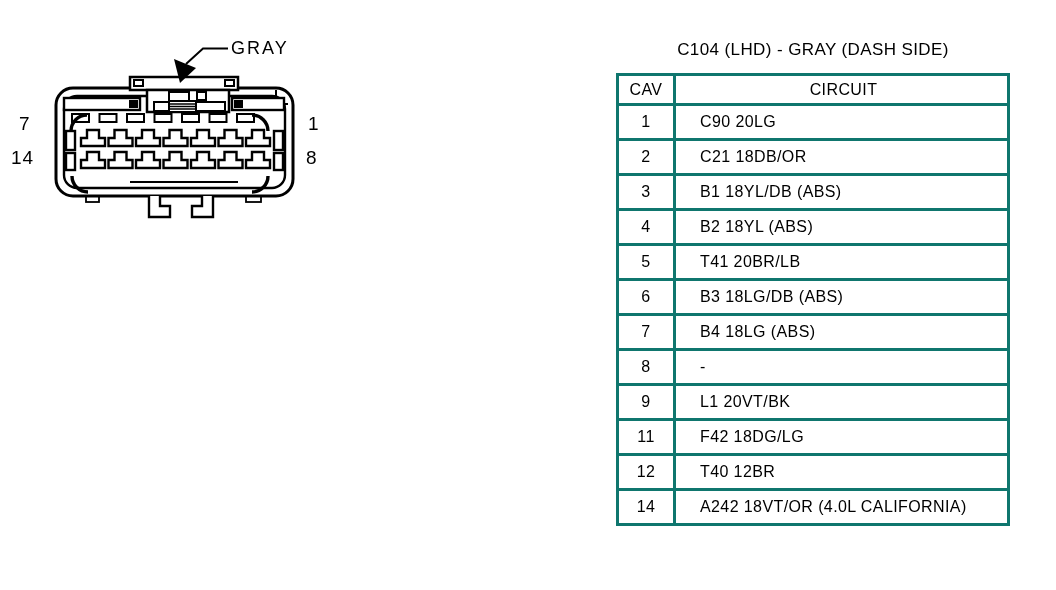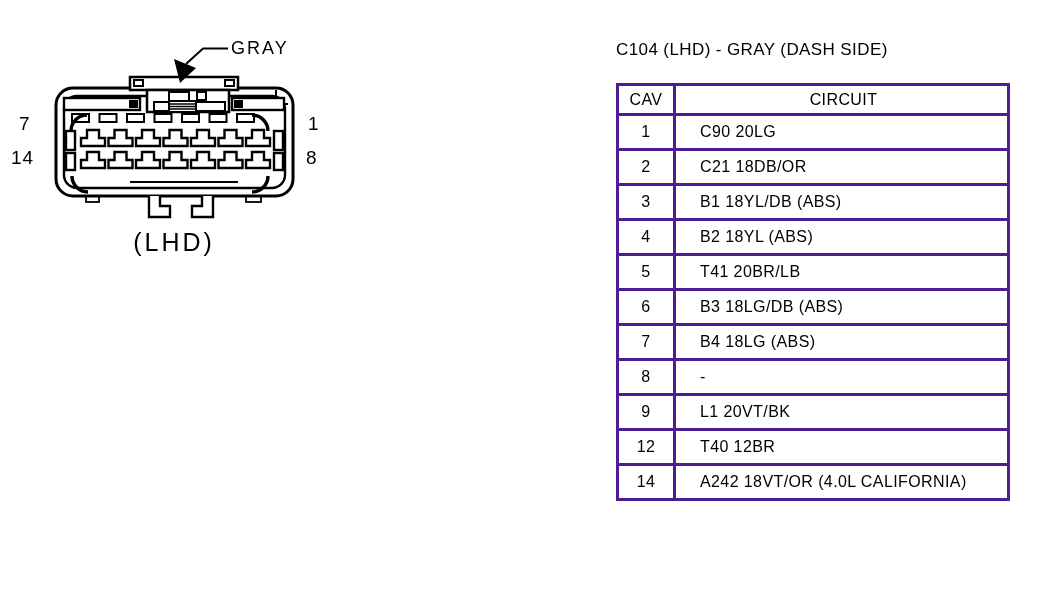--- a/index.html
+++ b/index.html
@@ -20,28 +20,28 @@
   .pin-14{left:11px;top:147px;}
   .pin-1{left:308px;top:113px;}
   .pin-8{left:306px;top:147px;}
   .caption{
     position:absolute;left:100px;top:226px;width:148px;text-align:center;
     font-size:25px;letter-spacing:3px;line-height:32px;white-space:nowrap;
   }
   
   .pinout{position:absolute;left:616px;top:40px;width:394px;}
   .tbl-title{
-    text-align:left;font-size:17px;letter-spacing:0.4px;margin-bottom:23px;
+    text-align:center;font-size:17px;letter-spacing:0.4px;margin-bottom:13px;
     white-space:nowrap;
   }
   table.pinout-table{
     border-collapse:collapse;width:394px;table-layout:fixed;
   }
   .pinout-table th,.pinout-table td{
-    border:3px solid #4c1d95;font-weight:normal;font-size:16px;
+    border:3px solid #0f766e;font-weight:normal;font-size:16px;
     letter-spacing:0.4px;overflow:hidden;white-space:nowrap;
   }
   .pinout-table th{height:25px;text-align:center;}
   .pinout-table td{height:30px;}
   .col-cav{width:57px;}
   td.cav{text-align:center;}
   td.circuit,th.circuit{padding-left:24px;}
   th.circuit{padding-left:5px;text-align:center;}
 </style>
 </head>
@@ -122,21 +122,20 @@
     </svg>
 
     <span class="callout">GRAY</span>
 
     <span class="pinnum pin-7">7</span>
     <span class="pinnum pin-14">14</span>
     <span class="pinnum pin-1">1</span>
     <span class="pinnum pin-8">8</span>
 
     <div class="caption">
-      <div>(LHD)</div>
     </div>
   </div>
 
   <section class="pinout">
     <div class="tbl-title">C104 (LHD) - GRAY (DASH SIDE)</div>
     <table class="pinout-table">
       <colgroup>
           <col class="col-cav">
           <col>
         </colgroup>
@@ -177,20 +176,24 @@
           </tr>
           <tr>
             <td class="cav">8</td>
             <td class="circuit">-</td>
           </tr>
           <tr>
             <td class="cav">9</td>
             <td class="circuit">L1 20VT/BK</td>
           </tr>
           <tr>
+            <td class="cav">11</td>
+            <td class="circuit">F42 18DG/LG</td>
+          </tr>
+          <tr>
             <td class="cav">12</td>
             <td class="circuit">T40 12BR</td>
           </tr>
           <tr>
             <td class="cav">14</td>
             <td class="circuit">A242 18VT/OR (4.0L CALIFORNIA)</td>
           </tr>
         </tbody>
     </table>
   </section>

